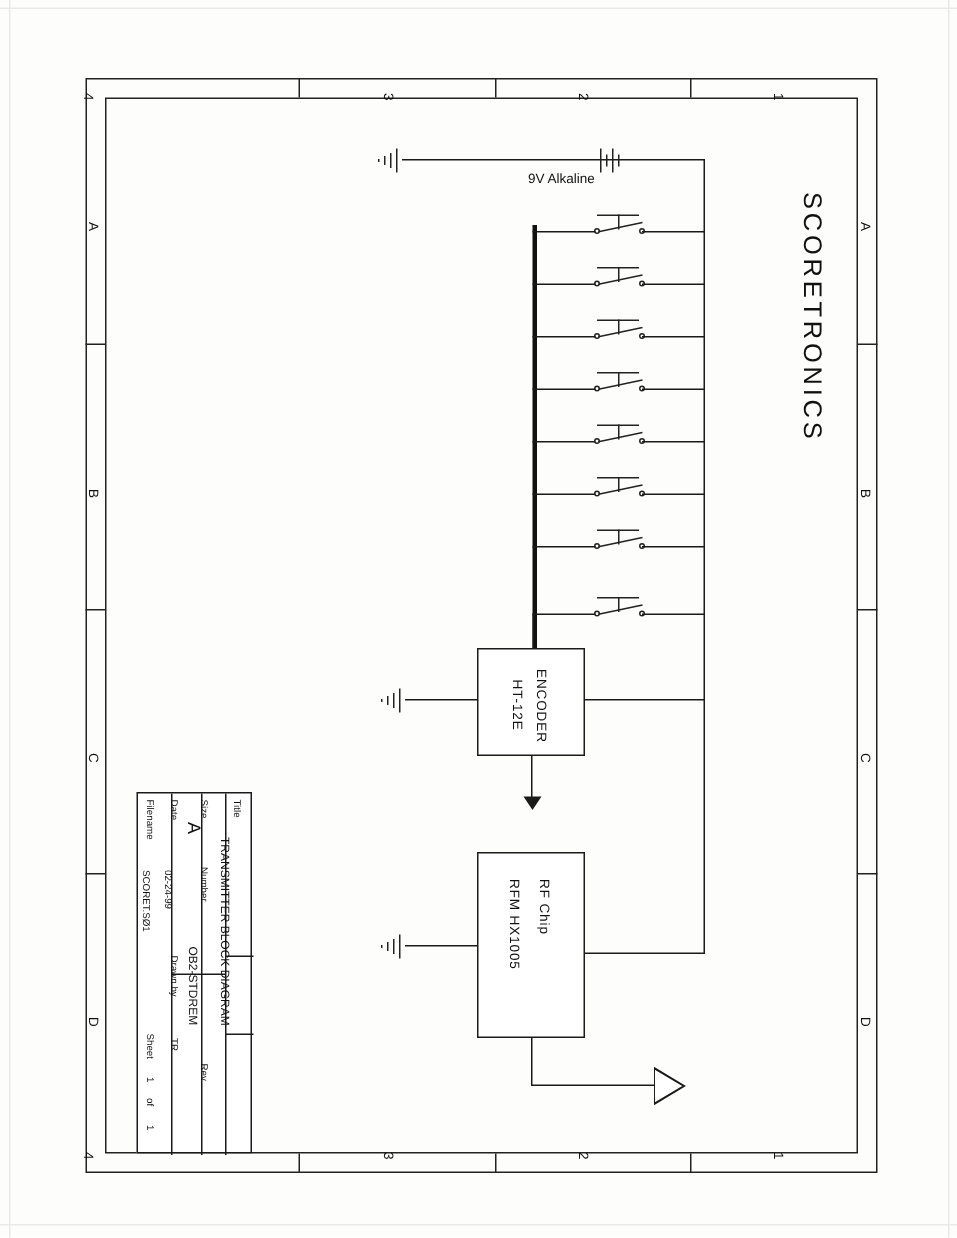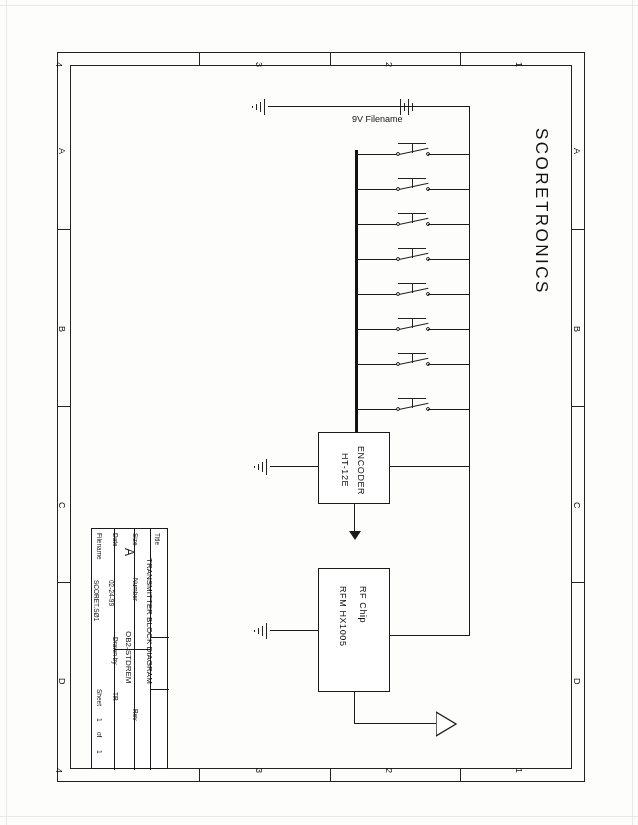--- a/index.html
+++ b/index.html
@@ -217,21 +217,21 @@
     <i style="left:16px; top:5px;  height:8px;"></i>
   </div>
 
   <div class="gnd" style="left:250px; top:98px;">
     <i style="left:14px; top:1px;  height:16px;"></i>
     <i style="left:10px; top:4px;  height:10px;"></i>
     <i style="left:6px;  top:6px;  height:6px;"></i>
     <i style="left:2px;  top:8px;  height:2px;"></i>
   </div>
 
-  <div class="label" style="left:352px; top:114px;">9V Filename</div>
+  <div class="label" style="left:352px; top:114px;">9V Alkaline</div>
 
   <div class="wire wire-v" style="left:469px; top:106px; height:530px;"></div>
 
   <div class="wire wire-bus" style="left:355px; top:150px; height:282px;"></div>
 
   <div class="sw" style="left:390px; top:137px;">
     <div class="barh" style="left:8px; top:6px; width:28px;"></div>
     <div class="barv" style="left:22px; top:6px; height:10px;"></div>
     <div class="pad" style="left:6px;  top:15px;"></div>
     <div class="pad" style="left:36px; top:15px;"></div>

